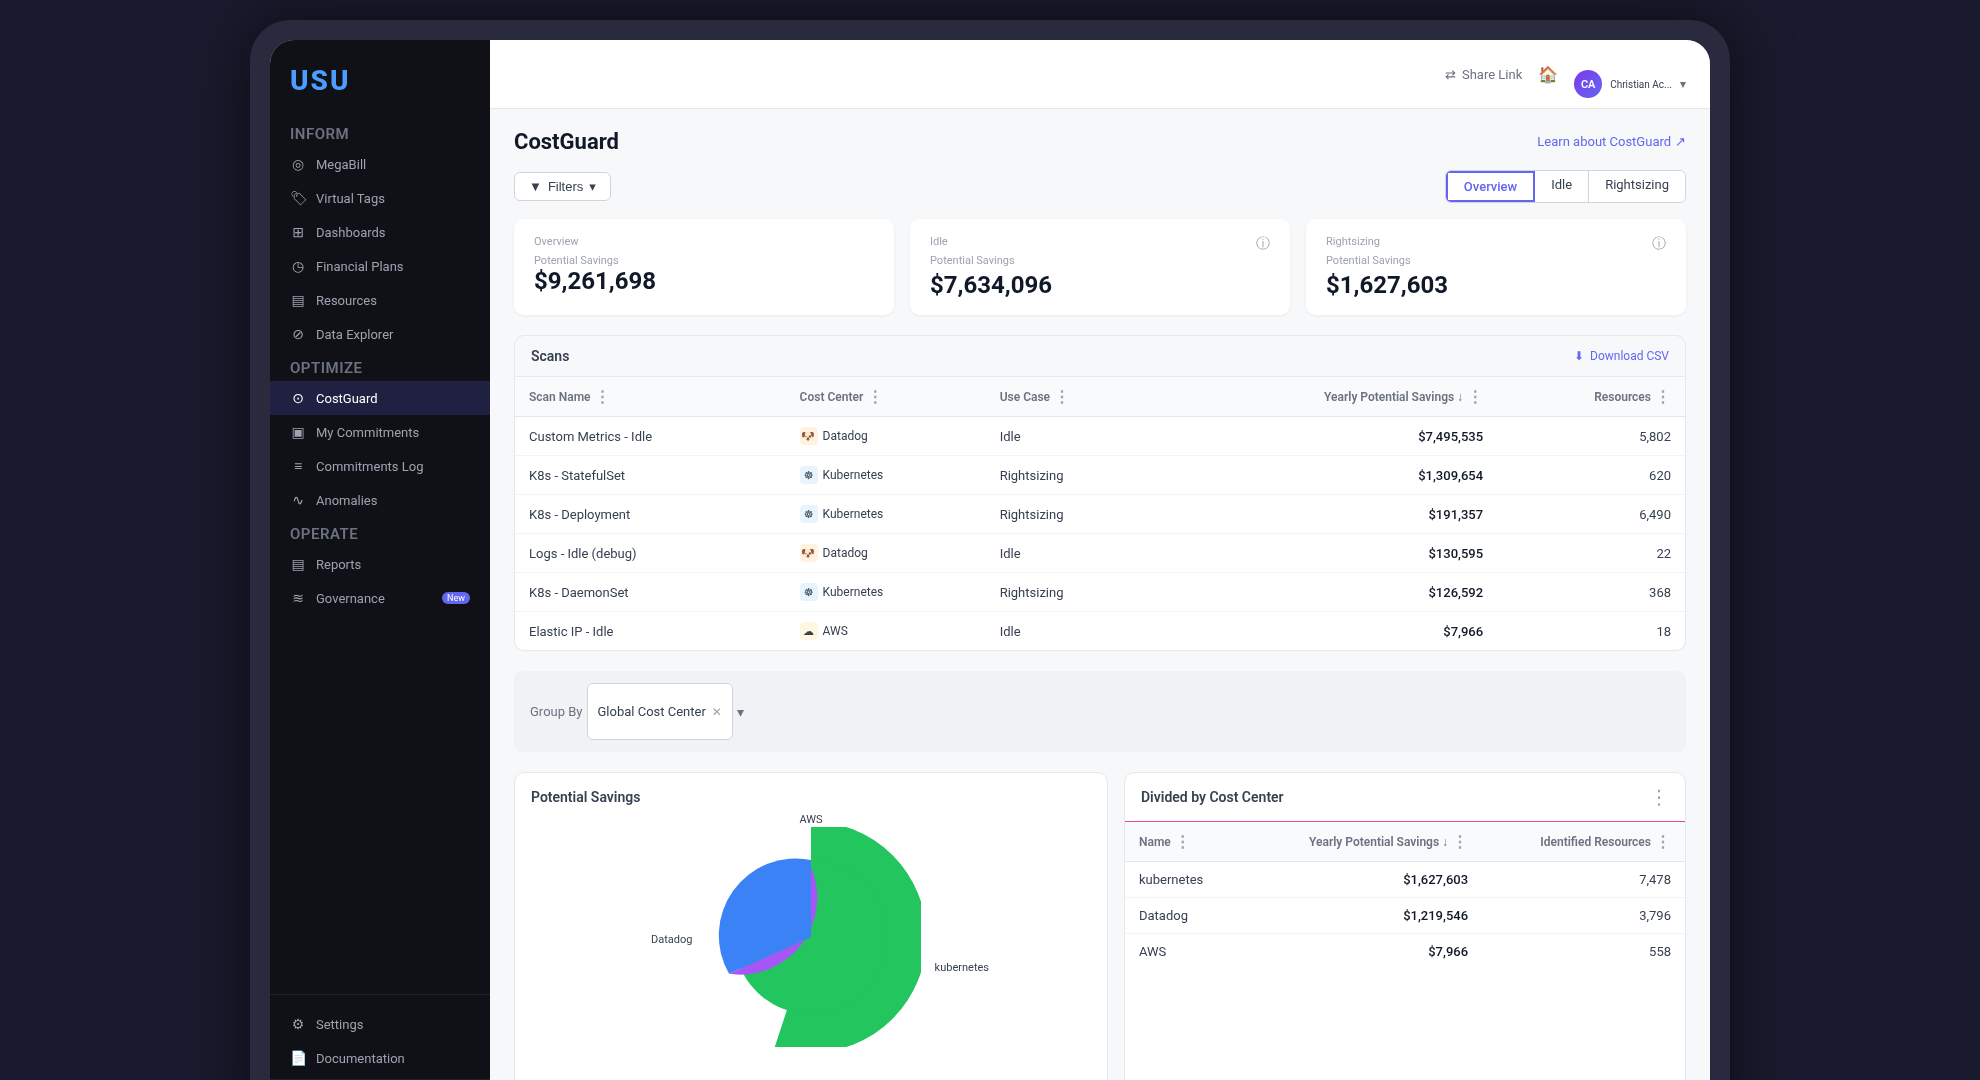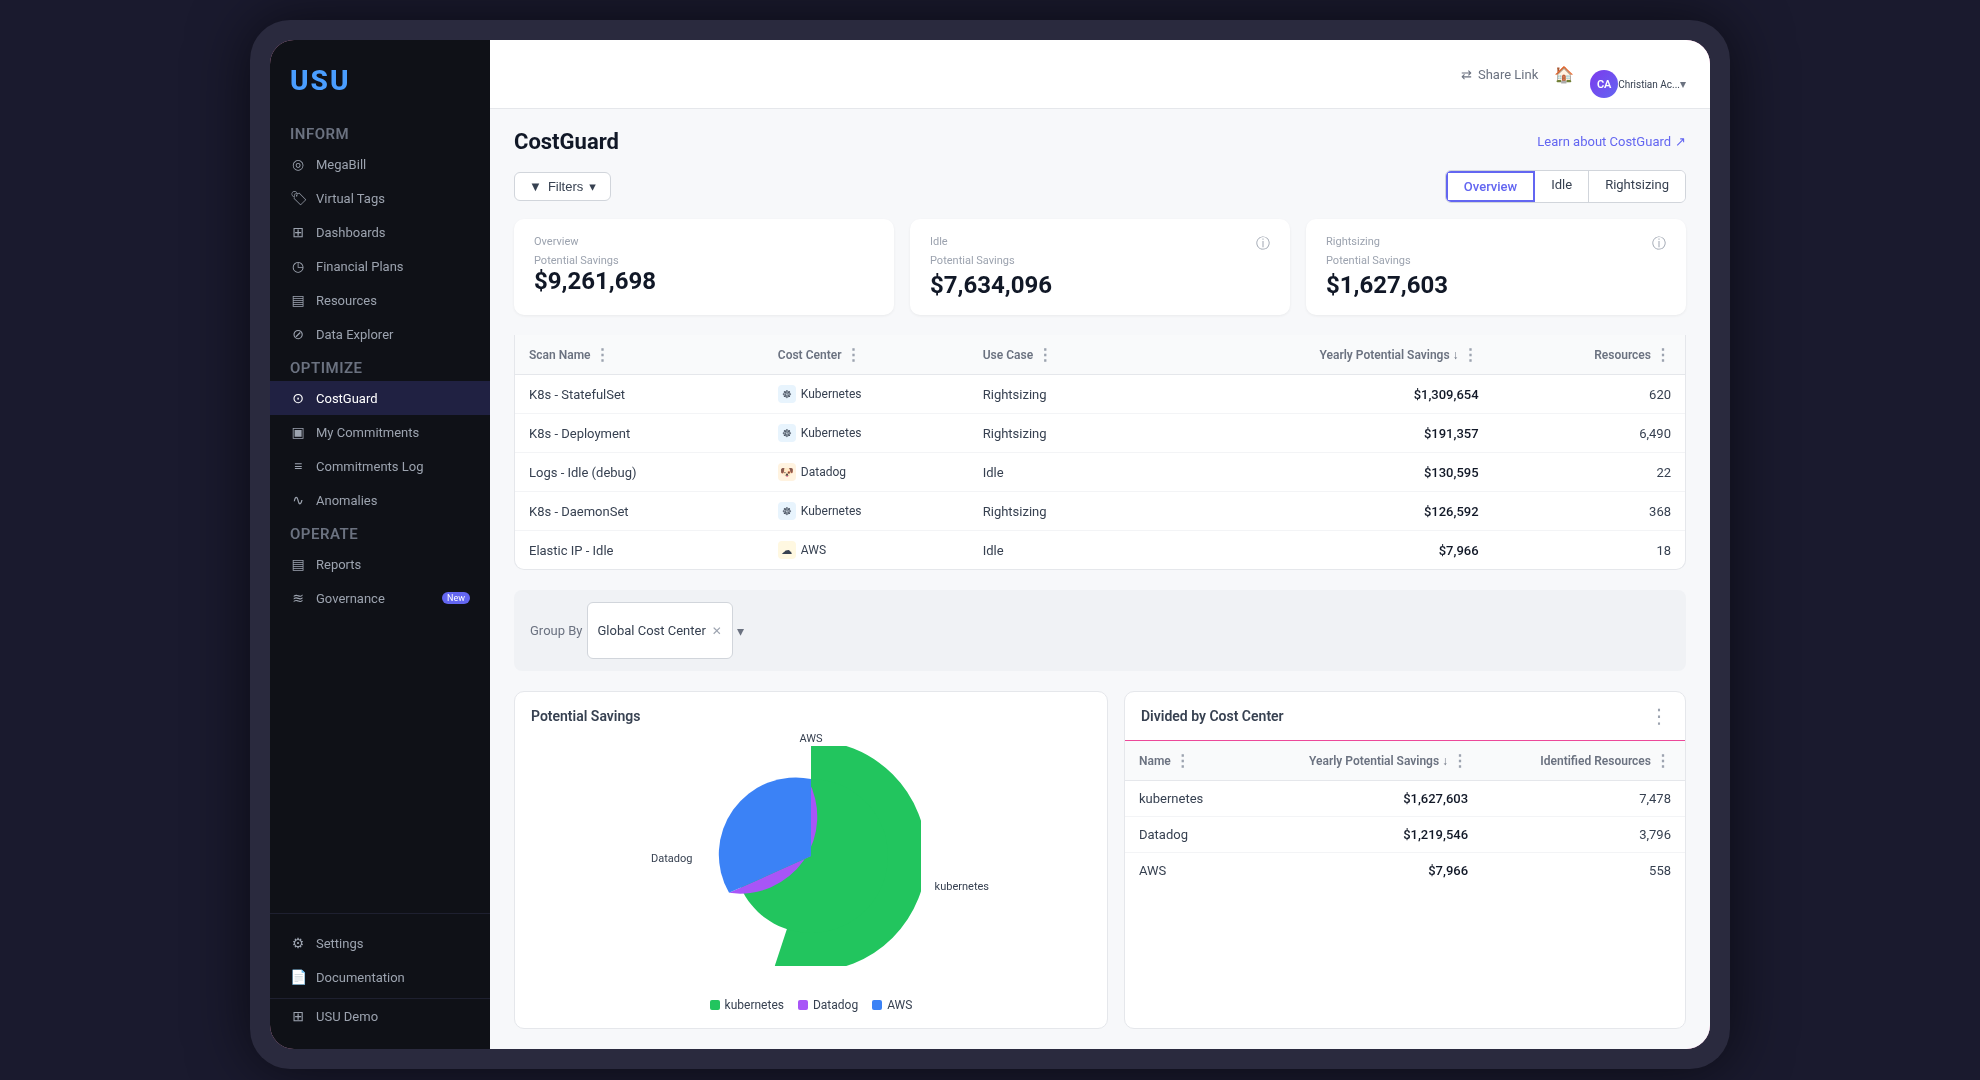--- a/index.html
+++ b/index.html
@@ -105,21 +105,21 @@
       align-items: center;
       gap: 6px;
       color: #6b7280;
       font-size: 13px;
       cursor: pointer;
     }
     .topbar-home { color: #6b7280; font-size: 16px; cursor: pointer; }
     .topbar-user {
       display: flex;
       align-items: center;
-      gap: 0;
+      gap: 8px;
       cursor: pointer;
       margin-top: 20px;
     }
     .avatar {
       width: 28px;
       height: 28px;
       border-radius: 50%;
       background: linear-gradient(135deg, #7c3aed, #6366f1);
       display: flex;
       align-items: center;
@@ -557,20 +557,27 @@
               <div>
                 <div class="summary-card-label">Rightsizing</div>
                 <div class="summary-card-sublabel">Potential Savings</div>
               </div>
               <span style="color:#9ca3af; font-size:14px; cursor:pointer;">ⓘ</span>
             </div>
             <div class="summary-card-value">$1,627,603</div>
           </div>
         </div>
 
+        <div class="section-header">
+          <span class="section-title">Scans</span>
+          <div class="download-btn">
+            <span>⬇</span>
+            <span>Download CSV</span>
+          </div>
+        </div>
         <div class="table-wrap">
           <table>
             <thead>
               <tr>
                 <th>
                   <div class="th-inner">
                     <span>Scan Name</span>
                     <span class="menu-dots">⋮</span>
                   </div>
                 </th>
@@ -594,20 +601,32 @@
                 </th>
                 <th style="text-align:right;">
                   <div class="th-inner" style="justify-content:flex-end;">
                     <span>Resources</span>
                     <span class="menu-dots">⋮</span>
                   </div>
                 </th>
               </tr>
             </thead>
             <tbody id="scans-tbody">
+            <tr>
+    <td>Custom Metrics - Idle</td>
+    <td>
+      <div class="cost-center-chip">
+        <div class="chip-icon chip-datadog">🐶</div>
+        <span>Datadog</span>
+      </div>
+    </td>
+    <td>Idle</td>
+    <td class="savings-value">$7,495,535</td>
+    <td class="resources-value">5,802</td>
+  </tr>
                 <tr>
     <td>K8s - StatefulSet</td>
     <td>
       <div class="cost-center-chip">
         <div class="chip-icon chip-kubernetes">☸</div>
         <span>Kubernetes</span>
       </div>
     </td>
     <td>Rightsizing</td>
     <td class="savings-value">$1,309,654</td>

